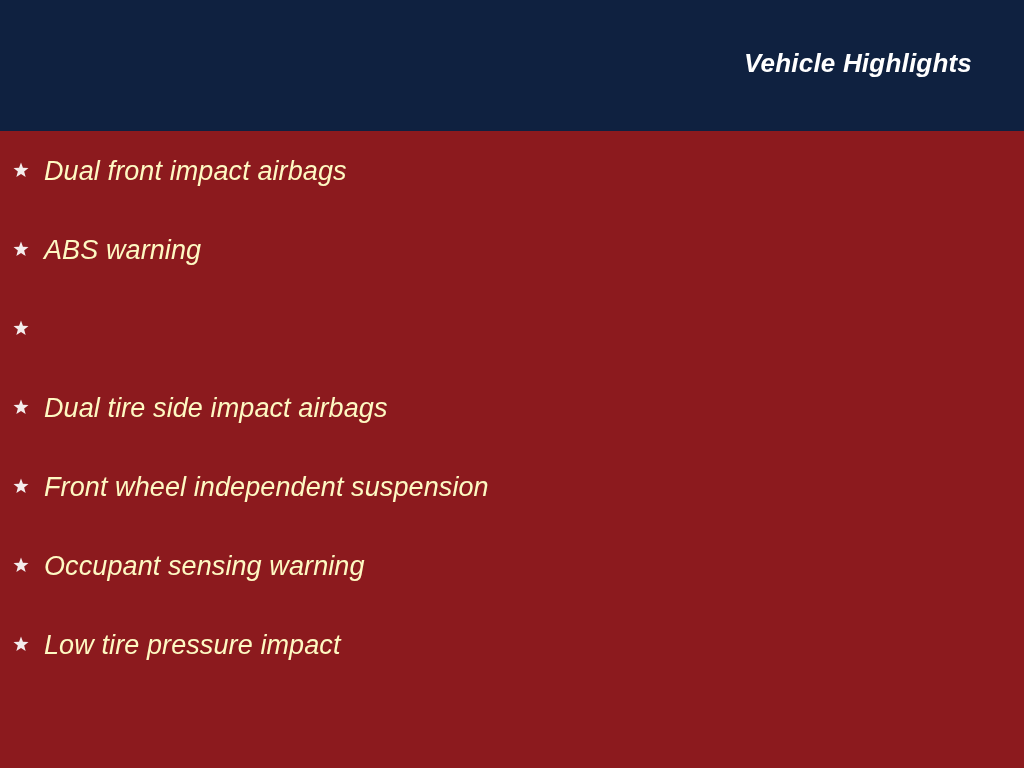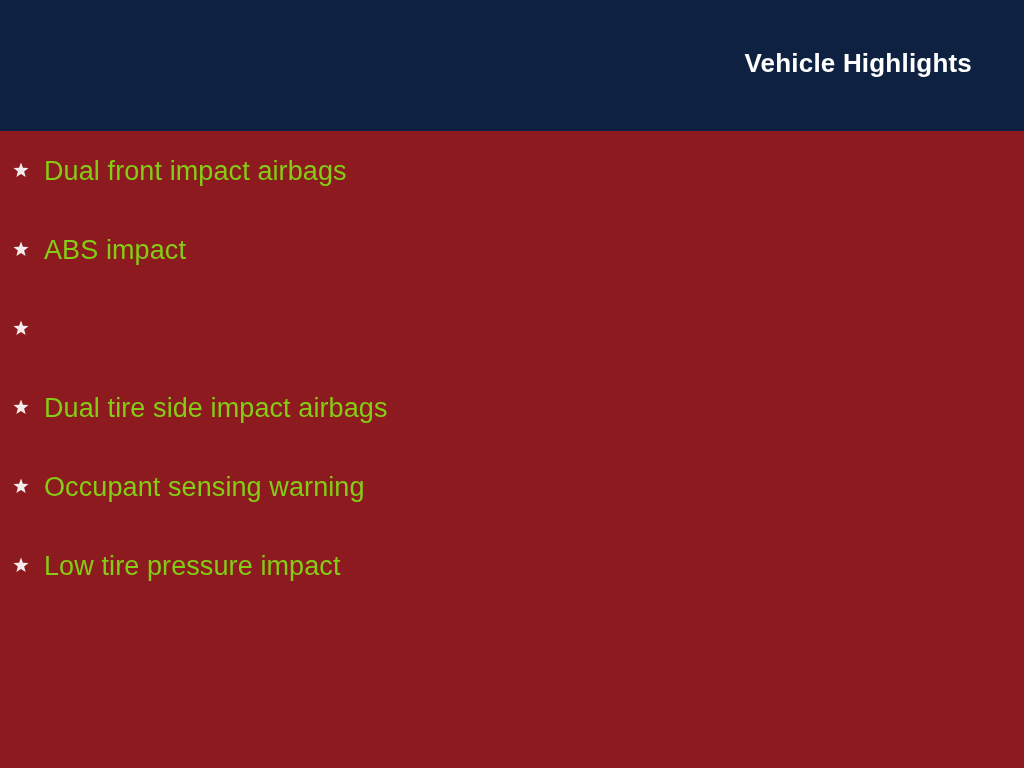--- a/index.html
+++ b/index.html
@@ -11,20 +11,21 @@
     height: 768px;
     overflow: hidden;
     font-family: "Liberation Sans", sans-serif;
     background: #8c1a1e;
   }
   #slide {
     position: relative;
     width: 1024px;
     height: 768px;
     background: #8c1a1e;
+    font-style: italic;
   }
   #header-band {
     position: absolute;
     left: 0;
     top: 0;
     width: 1024px;
     height: 131px;
     background: #0f2140;
     box-sizing: border-box;
   }
@@ -69,21 +70,21 @@
     display: inline-block;
     position: relative;
     top: -1px;
   }
   .bullet-star svg {
     display: block;
   }
   .highlight-label {
     font-size: 27px;
     font-weight: normal;
-    color: #84cc16;
+    color: #fef9c3;
     line-height: 32px;
     white-space: nowrap;
     letter-spacing: 0.1px;
   }
 </style>
 </head>
 <body>
 
 <div id="slide">
 
@@ -101,40 +102,48 @@
       </span>
       <span class="highlight-label">Dual front impact airbags</span>
     </li>
 
     <li class="highlight-item">
       <span class="bullet-star">
         <svg viewBox="0 0 16 16" width="16" height="16" aria-hidden="true">
           <polygon fill="currentColor" points="8,0.6 9.95,5.85 15.5,6.1 11.15,9.6 12.65,15.1 8,11.95 3.35,15.1 4.85,9.6 0.5,6.1 6.05,5.85"></polygon>
         </svg>
       </span>
-      <span class="highlight-label">ABS impact</span>
+      <span class="highlight-label">ABS warning</span>
     </li>
 
     <li class="highlight-item">
       <span class="bullet-star">
         <svg viewBox="0 0 16 16" width="16" height="16" aria-hidden="true">
           <polygon fill="currentColor" points="8,0.6 9.95,5.85 15.5,6.1 11.15,9.6 12.65,15.1 8,11.95 3.35,15.1 4.85,9.6 0.5,6.1 6.05,5.85"></polygon>
         </svg>
       </span>
     </li>
 
     <li class="highlight-item">
       <span class="bullet-star">
         <svg viewBox="0 0 16 16" width="16" height="16" aria-hidden="true">
           <polygon fill="currentColor" points="8,0.6 9.95,5.85 15.5,6.1 11.15,9.6 12.65,15.1 8,11.95 3.35,15.1 4.85,9.6 0.5,6.1 6.05,5.85"></polygon>
         </svg>
       </span>
       <span class="highlight-label">Dual tire side impact airbags</span>
     </li>
 
+    <li class="highlight-item">
+      <span class="bullet-star">
+        <svg viewBox="0 0 16 16" width="16" height="16" aria-hidden="true">
+          <polygon fill="currentColor" points="8,0.6 9.95,5.85 15.5,6.1 11.15,9.6 12.65,15.1 8,11.95 3.35,15.1 4.85,9.6 0.5,6.1 6.05,5.85"></polygon>
+        </svg>
+      </span>
+      <span class="highlight-label">Front wheel independent suspension</span>
+    </li>
 
     <li class="highlight-item">
       <span class="bullet-star">
         <svg viewBox="0 0 16 16" width="16" height="16" aria-hidden="true">
           <polygon fill="currentColor" points="8,0.6 9.95,5.85 15.5,6.1 11.15,9.6 12.65,15.1 8,11.95 3.35,15.1 4.85,9.6 0.5,6.1 6.05,5.85"></polygon>
         </svg>
       </span>
       <span class="highlight-label">Occupant sensing warning</span>
     </li>
 

